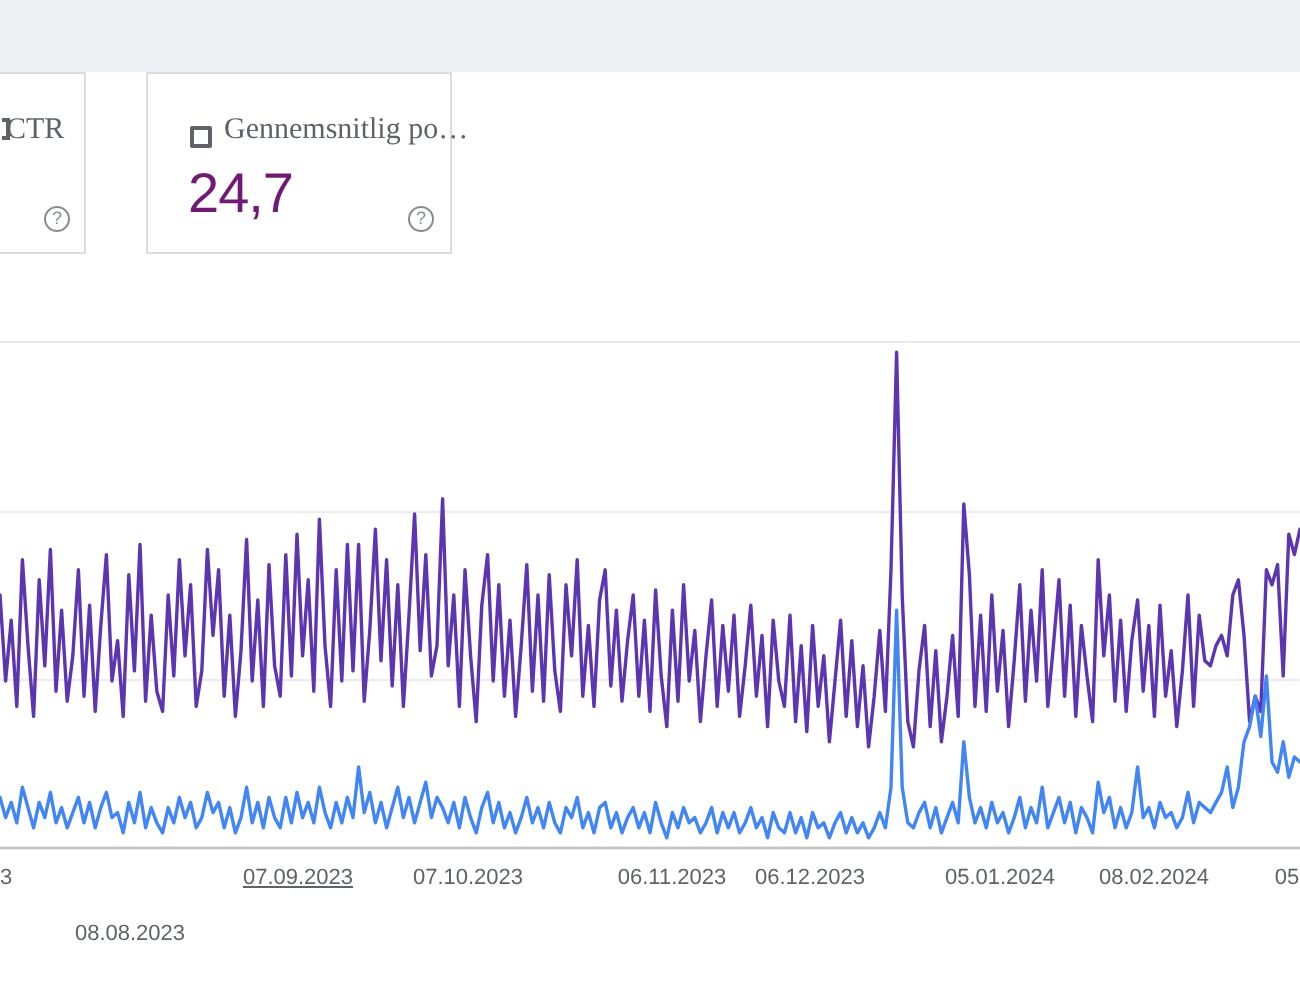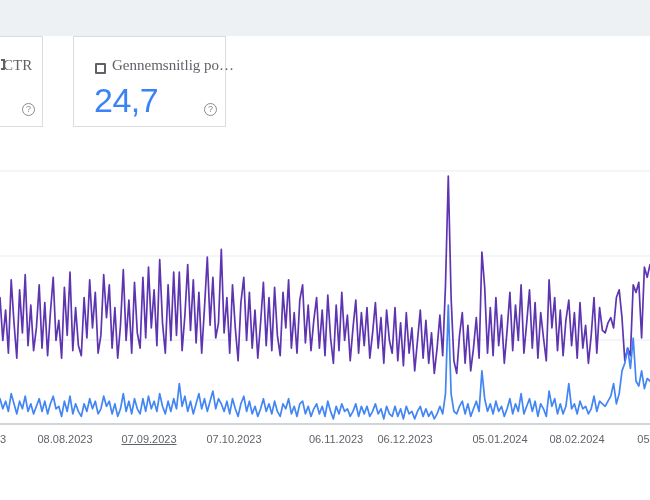--- a/index.html
+++ b/index.html
@@ -30,21 +30,21 @@
   .checkbox {
     width:11px; height:11px; border:2px solid #5f6368; border-radius:1px;
     background:#fff; flex:0 0 auto;
   }
   .checkbox-fragment {
     position:absolute; left:80px; top:22px; width:4px; height:11px;
     border-top:2px solid #5f6368; border-bottom:2px solid #5f6368; border-right:2px solid #5f6368;
   }
   .card-value {
     position:absolute; left:20px; top:44px;
-    font-size:34px; font-weight:400; color:#3b82f6; letter-spacing:-0.5px;
+    font-size:28px; font-weight:400; color:#701a75; letter-spacing:-0.5px;
   }
   .help-icon {
     position:absolute; width:13px; height:13px; border:1px solid #878c91;
     border-radius:50%; color:#878c91; font-size:9px; line-height:11px;
     text-align:center; cursor:pointer;
   }
   .card-ctr .help-icon { left:101px; top:66px; }
   .card-pos .help-icon { left:130px; top:66px; }
   #chart-svg { position:absolute; left:0; top:0; }
   .x-tick {
@@ -59,21 +59,21 @@
     <line x1="0" y1="171" x2="650" y2="171" stroke="#e9ebee" stroke-width="1"></line>
     <line x1="0" y1="256" x2="650" y2="256" stroke="#e9ebee" stroke-width="1"></line>
     <line x1="0" y1="340" x2="650" y2="340" stroke="#e9ebee" stroke-width="1"></line>
     <line x1="0" y1="424" x2="650" y2="424" stroke="#c3c7ca" stroke-width="1.4"></line>
     <polyline points="0.0,297.5 2.8,340.5 5.6,310.1 8.4,353.2 11.2,279.8 14.0,322.8 16.8,358.2 19.6,289.9 22.4,332.9 25.2,274.7 28.0,345.6 30.8,305.1 33.6,350.6 36.4,327.9 39.2,284.9 42.0,348.1 44.8,302.6 47.6,355.7 50.4,312.7 53.2,277.3 56.0,340.5 58.8,320.3 61.6,358.2 64.4,287.4 67.2,335.4 70.0,272.2 72.8,350.6 75.6,307.6 78.4,345.6 81.3,355.7 84.1,297.5 86.9,338.0 89.7,279.8 92.5,327.9 95.3,292.4 98.1,353.2 100.9,335.4 103.7,274.7 106.5,317.7 109.3,284.9 112.1,348.1 114.9,307.6 117.7,358.2 120.5,325.3 123.3,269.7 126.1,340.5 128.9,300.0 131.7,353.2 134.5,282.3 137.3,332.9 140.1,348.1 142.9,277.3 145.7,338.0 148.5,267.1 151.3,327.9 154.1,289.9 156.9,345.6 159.7,259.6 162.5,322.8 165.3,353.2 168.1,284.9 170.9,340.5 173.7,272.2 176.5,335.4 179.3,272.2 182.1,350.6 184.9,315.2 187.7,264.6 190.5,330.4 193.3,279.8 196.1,343.0 198.9,292.4 201.7,353.2 204.5,307.6 207.3,257.0 210.1,325.3 212.9,277.3 215.7,338.0 218.5,322.8 221.3,249.4 224.1,332.9 226.9,297.5 229.7,353.2 232.5,284.9 235.3,327.9 238.1,360.8 240.9,302.6 243.8,277.3 246.6,340.5 249.4,292.4 252.2,348.1 255.0,310.1 257.8,358.2 260.6,322.8 263.4,282.3 266.2,345.6 269.0,297.5 271.8,350.6 274.6,287.4 277.4,335.4 280.2,355.7 283.0,292.4 285.8,327.9 288.6,279.8 291.4,348.1 294.2,312.7 297.0,353.2 299.8,300.0 302.6,284.9 305.4,343.0 308.2,305.1 311.0,350.6 313.8,320.3 316.6,297.5 319.4,348.1 322.2,310.1 325.0,355.7 327.8,295.0 330.6,338.0 333.4,363.3 336.2,305.1 339.0,350.6 341.8,292.4 344.6,340.5 347.4,315.2 350.2,360.8 353.0,327.9 355.8,300.0 358.6,353.2 361.4,312.7 364.2,345.6 367.0,307.6 369.8,358.2 372.6,332.9 375.4,302.6 378.2,348.1 381.0,317.7 383.8,363.3 386.6,310.1 389.4,340.5 392.2,353.2 395.0,307.6 397.8,360.8 400.6,322.8 403.4,365.8 406.3,312.7 409.1,353.2 411.9,327.9 414.7,370.9 417.5,340.5 420.3,310.1 423.1,358.2 425.9,320.3 428.7,363.3 431.5,332.9 434.3,373.4 437.1,348.1 439.9,315.2 442.7,355.7 445.5,284.9 448.3,176.1 451.1,297.5 453.9,360.8 456.7,373.4 459.5,335.4 462.3,312.7 465.1,363.3 467.9,325.3 470.7,370.9 473.5,348.1 476.3,317.7 479.1,358.2 481.9,252.0 484.7,287.4 487.5,353.2 490.3,307.6 493.1,355.7 495.9,297.5 498.7,345.6 501.5,315.2 504.3,363.3 507.1,330.4 509.9,292.4 512.7,350.6 515.5,305.1 518.3,340.5 521.1,284.9 523.9,353.2 526.7,322.8 529.5,289.9 532.3,348.1 535.1,302.6 537.9,358.2 540.7,312.7 543.5,338.0 546.3,360.8 549.1,279.8 551.9,327.9 554.7,297.5 557.5,350.6 560.3,310.1 563.1,355.7 565.9,320.3 568.8,300.0 571.6,345.6 574.4,312.7 577.2,358.2 580.0,302.6 582.8,348.1 585.6,325.3 588.4,363.3 591.2,335.4 594.0,297.5 596.8,353.2 599.6,307.6 602.4,330.4 605.2,332.9 608.0,322.8 610.8,317.7 613.6,327.9 616.4,297.5 619.2,289.9 622.0,317.7 624.8,360.8 627.6,348.1 630.4,355.7 633.2,284.9 636.0,292.4 638.8,282.3 641.6,338.0 644.4,267.1 647.2,277.3 650.0,264.6" fill="none" stroke="#5e35b1" stroke-width="1.7" stroke-linejoin="round" stroke-linecap="round"></polyline>
     <polyline points="0.0,398.7 2.8,408.8 5.6,401.2 8.4,411.4 11.2,393.6 14.0,403.8 16.8,413.9 19.6,401.2 22.4,408.8 25.2,396.2 28.0,411.4 30.8,403.8 33.6,413.9 36.4,406.3 39.2,398.7 42.0,411.4 44.8,401.2 47.6,413.9 50.4,403.8 53.2,396.2 56.0,408.8 58.8,406.3 61.6,416.4 64.4,401.2 67.2,411.4 70.0,396.2 72.8,413.9 75.6,403.8 78.4,411.4 81.3,416.4 84.1,403.8 86.9,411.4 89.7,398.7 92.5,408.8 95.3,401.2 98.1,413.9 100.9,408.8 103.7,396.2 106.5,406.3 109.3,401.2 112.1,413.9 114.9,403.8 117.7,416.4 120.5,408.8 123.3,393.6 126.1,411.4 128.9,401.2 131.7,413.9 134.5,398.7 137.3,408.8 140.1,413.9 142.9,398.7 145.7,411.4 148.5,396.2 151.3,408.8 154.1,401.2 156.9,411.4 159.7,393.6 162.5,406.3 165.3,413.9 168.1,401.2 170.9,411.4 173.7,398.7 176.5,408.8 179.3,383.5 182.1,406.3 184.9,396.2 187.7,411.4 190.5,401.2 193.3,413.9 196.1,403.8 198.9,393.6 201.7,408.8 204.5,398.7 207.3,411.4 210.1,401.2 212.9,391.1 215.7,408.8 218.5,398.7 221.3,403.8 224.1,411.4 226.9,401.2 229.7,413.9 232.5,398.7 235.3,408.8 238.1,416.4 240.9,403.8 243.8,396.2 246.6,411.4 249.4,401.2 252.2,413.9 255.0,406.3 257.8,416.4 260.6,408.8 263.4,398.7 266.2,411.4 269.0,403.8 271.8,413.9 274.6,401.2 277.4,411.4 280.2,416.4 283.0,403.8 285.8,408.8 288.6,398.7 291.4,413.9 294.2,406.3 297.0,416.4 299.8,403.8 302.6,401.2 305.4,413.9 308.2,406.3 311.0,416.4 313.8,408.8 316.6,403.8 319.4,413.9 322.2,406.3 325.0,416.4 327.8,401.2 330.6,411.4 333.4,418.9 336.2,406.3 339.0,413.9 341.8,403.8 344.6,411.4 347.4,408.8 350.2,416.4 353.0,411.4 355.8,403.8 358.6,416.4 361.4,406.3 364.2,413.9 367.0,406.3 369.8,416.4 372.6,411.4 375.4,403.8 378.2,413.9 381.0,408.8 383.8,418.9 386.6,406.3 389.4,413.9 392.2,416.4 395.0,406.3 397.8,416.4 400.6,408.8 403.4,418.9 406.3,406.3 409.1,413.9 411.9,411.4 414.7,418.9 417.5,411.4 420.3,406.3 423.1,416.4 425.9,408.8 428.7,416.4 431.5,411.4 434.3,418.9 437.1,413.9 439.9,406.3 442.7,413.9 445.5,393.6 448.3,305.1 451.1,393.6 453.9,411.4 456.7,413.9 459.5,406.3 462.3,401.2 465.1,413.9 467.9,403.8 470.7,416.4 473.5,408.8 476.3,401.2 479.1,411.4 481.9,370.9 484.7,398.7 487.5,411.4 490.3,403.8 493.1,413.9 495.9,401.2 498.7,411.4 501.5,406.3 504.3,416.4 507.1,408.8 509.9,398.7 512.7,413.9 515.5,403.8 518.3,411.4 521.1,393.6 523.9,413.9 526.7,406.3 529.5,398.7 532.3,411.4 535.1,401.2 537.9,416.4 540.7,403.8 543.5,408.8 546.3,416.4 549.1,391.1 551.9,406.3 554.7,398.7 557.5,413.9 560.3,403.8 563.1,413.9 565.9,406.3 568.8,383.5 571.6,408.8 574.4,403.8 577.2,413.9 580.0,401.2 582.8,408.8 585.6,406.3 588.4,413.9 591.2,408.8 594.0,396.2 596.8,411.4 599.6,401.2 602.4,403.8 605.2,406.3 608.0,401.2 610.8,396.2 613.6,383.5 616.4,403.8 619.2,393.6 622.0,370.9 624.8,363.3 627.6,348.1 630.4,368.3 633.2,338.0 636.0,381.0 638.8,386.1 641.6,370.9 644.4,388.6 647.2,378.5 650.0,381.0" fill="none" stroke="#4285f4" stroke-width="1.7" stroke-linejoin="round" stroke-linecap="round"></polyline>
   </svg>
 
 <div id="x-ticks">
     <div class="x-tick" style="left: 3px;">3</div>
-    <div class="x-tick" style="left: 65px;">08.08.2023</div>
+    <div class="x-tick" style="left: 65px; margin-top: 28px;">08.08.2023</div>
     <div class="x-tick" style="left: 149px; text-decoration: underline;">07.09.2023</div>
     <div class="x-tick" style="left: 234px; text-align: center;">07.10.2023</div>
     <div class="x-tick" style="left: 336px;">06.11.2023</div>
     <div class="x-tick" style="left: 405px; text-align: center;">06.12.2023</div>
     <div class="x-tick" style="left: 500px;">05.01.2024</div>
     <div class="x-tick" style="left: 577px;">08.02.2024</div>
     <div class="x-tick" style="left: 645px;">05.</div>
   </div>
 
 <div class="top-band"></div>

